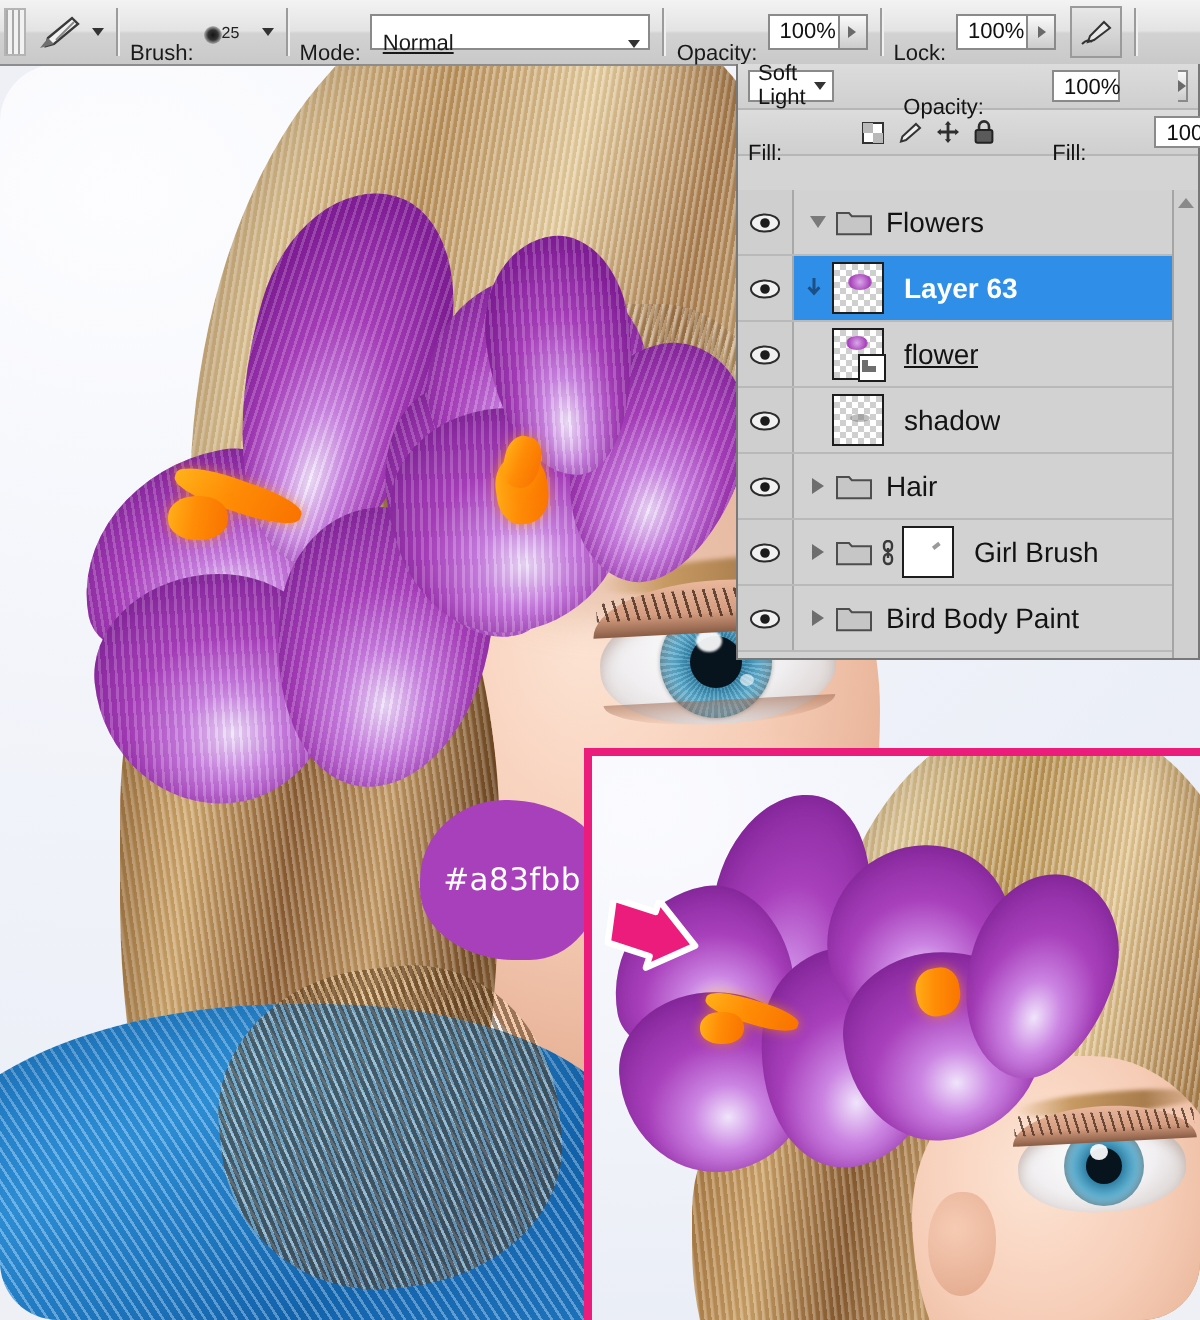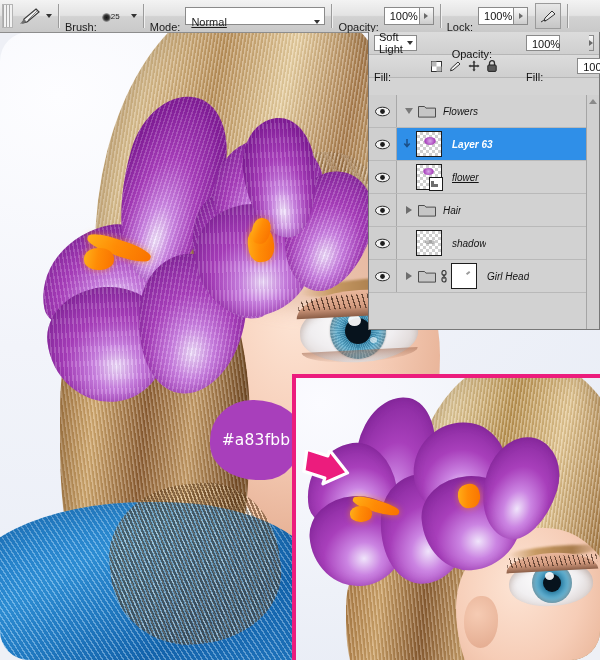--- a/index.html
+++ b/index.html
@@ -237,21 +237,21 @@
   .lrow.sel{background:#2f8fe8;color:#fff;}
   .eyecell{width:27px;height:100%;display:flex;align-items:center;justify-content:center;
     background:#cfcfcf;border-right:1px solid #a8a8a8;flex:0 0 27px;}
   .lrow.sel .eyecell{background:#cfcfcf;}
   .lbody{flex:1;display:flex;align-items:center;padding-left:5px;height:100%;min-width:0;}
   .discl{width:13px;display:flex;align-items:center;justify-content:center;flex:0 0 13px;}
   .tri-right{width:0;height:0;border-top:4px solid transparent;border-bottom:4px solid transparent;
     border-left:6px solid #6e6e6e;}
   .tri-down{width:0;height:0;border-left:4.5px solid transparent;border-right:4.5px solid transparent;
     border-top:6px solid #7a7a7a;}
-  .lname{font-size:10px;white-space:nowrap;overflow:hidden;text-overflow:ellipsis;font-style:italic;}
+  .lname{font-size:14px;white-space:nowrap;overflow:hidden;text-overflow:ellipsis;}
   .lrow.sel .lname{font-weight:bold;color:#fff;}
   .lname.ul{text-decoration:underline;text-decoration-style:solid;}
   .thumb{width:26px;height:26px;border:1.5px solid #1d1d1d;background:#fff;position:relative;
     flex:0 0 26px;box-sizing:border-box;}
   .checker{position:absolute;inset:0;
     background-image:
       linear-gradient(45deg,#cfcfcf 25%,transparent 25%,transparent 75%,#cfcfcf 75%),
       linear-gradient(45deg,#cfcfcf 25%,#fff 25%,#fff 75%,#cfcfcf 75%);
     background-size:6px 6px;background-position:0 0,3px 3px;}
   .scrollbar{position:absolute;right:0;top:63px;width:12px;bottom:0;background:#d0d0d0;
@@ -500,38 +500,20 @@
       </div>
 
       <div class="lrow">
         <div class="eyecell">
           <svg width="15" height="11" viewBox="0 0 15 11">
             <ellipse cx="7.5" cy="5.5" rx="7" ry="4.3" fill="#f1f1f1" stroke="#2b2b2b" stroke-width="1"></ellipse>
             <circle cx="7.5" cy="5.5" r="2.4" fill="#1c1c1c"></circle>
           </svg>
         </div>
         <div class="lbody">
-          <div class="discl">
-            <span class="tri-right"></span>
-          </div>
-          <svg width="18" height="14" viewBox="0 0 18 14" style="margin:0 7px 0 3px;">
-            <path d="M0.5 2.5 h6 l1.4 1.6 H17.5 v9 H0.5 Z" fill="#c6c6c6" stroke="#4d4d4d" stroke-width="1"></path>
-          </svg>
-          <span class="lname">Hair</span>
-        </div>
-      </div>
-
-      <div class="lrow">
-        <div class="eyecell">
-          <svg width="15" height="11" viewBox="0 0 15 11">
-            <ellipse cx="7.5" cy="5.5" rx="7" ry="4.3" fill="#f1f1f1" stroke="#2b2b2b" stroke-width="1"></ellipse>
-            <circle cx="7.5" cy="5.5" r="2.4" fill="#1c1c1c"></circle>
-          </svg>
-        </div>
-        <div class="lbody">
           <div class="discl" style="width:11px;flex:0 0 11px;"></div>
           <div class="thumb" style="margin-left:3px;">
             <div class="checker"></div>
             <div style="position:absolute;left:8px;top:9px;width:10px;height:4px;border-radius:50%;
                         background:rgba(110,110,110,.45);"></div>
           </div>
           <span class="lname" style="margin-left:10px;">shadow</span>
         </div>
       </div>
 
@@ -539,35 +521,70 @@
         <div class="eyecell">
           <svg width="15" height="11" viewBox="0 0 15 11">
             <ellipse cx="7.5" cy="5.5" rx="7" ry="4.3" fill="#f1f1f1" stroke="#2b2b2b" stroke-width="1"></ellipse>
             <circle cx="7.5" cy="5.5" r="2.4" fill="#1c1c1c"></circle>
           </svg>
         </div>
         <div class="lbody">
           <div class="discl">
             <span class="tri-right"></span>
           </div>
+          <svg width="18" height="14" viewBox="0 0 18 14" style="margin:0 7px 0 3px;">
+            <path d="M0.5 2.5 h6 l1.4 1.6 H17.5 v9 H0.5 Z" fill="#c6c6c6" stroke="#4d4d4d" stroke-width="1"></path>
+          </svg>
+          <span class="lname">Hair</span>
+        </div>
+      </div>
+
+      <div class="lrow">
+        <div class="eyecell">
+          <svg width="15" height="11" viewBox="0 0 15 11">
+            <ellipse cx="7.5" cy="5.5" rx="7" ry="4.3" fill="#f1f1f1" stroke="#2b2b2b" stroke-width="1"></ellipse>
+            <circle cx="7.5" cy="5.5" r="2.4" fill="#1c1c1c"></circle>
+          </svg>
+        </div>
+        <div class="lbody">
+          <div class="discl">
+            <span class="tri-right"></span>
+          </div>
           <svg width="18" height="14" viewBox="0 0 18 14" style="margin:0 4px 0 3px;">
             <path d="M0.5 2.5 h6 l1.4 1.6 H17.5 v9 H0.5 Z" fill="#c6c6c6" stroke="#4d4d4d" stroke-width="1"></path>
           </svg>
           <svg width="8" height="13" viewBox="0 0 8 13" style="margin-right:3px;">
             <rect x="2" y="0.5" width="4" height="5" rx="2" fill="none" stroke="#3a3a3a" stroke-width="1.2"></rect>
             <rect x="2" y="7" width="4" height="5" rx="2" fill="none" stroke="#3a3a3a" stroke-width="1.2"></rect>
             <line x1="4" y1="4" x2="4" y2="9" stroke="#3a3a3a" stroke-width="1.2"></line>
           </svg>
           <div class="thumb" style="background:#fff;">
             <div style="position:absolute;left:14px;top:8px;width:4px;height:1.5px;background:#9a9a9a;transform:rotate(-38deg);"></div>
           </div>
-          <span class="lname" style="margin-left:10px;">Girl Head</span>
-        </div>
-      </div>
-
+          <span class="lname" style="margin-left:10px;">Girl Brush</span>
+        </div>
+      </div>
+
+      <div class="lrow">
+        <div class="eyecell">
+          <svg width="15" height="11" viewBox="0 0 15 11">
+            <ellipse cx="7.5" cy="5.5" rx="7" ry="4.3" fill="#f1f1f1" stroke="#2b2b2b" stroke-width="1"></ellipse>
+            <circle cx="7.5" cy="5.5" r="2.4" fill="#1c1c1c"></circle>
+          </svg>
+        </div>
+        <div class="lbody">
+          <div class="discl">
+            <span class="tri-right"></span>
+          </div>
+          <svg width="18" height="14" viewBox="0 0 18 14" style="margin:0 7px 0 3px;">
+            <path d="M0.5 2.5 h6 l1.4 1.6 H17.5 v9 H0.5 Z" fill="#c6c6c6" stroke="#4d4d4d" stroke-width="1"></path>
+          </svg>
+          <span class="lname">Bird Body Paint</span>
+        </div>
+      </div>
     </div>
 
     <div class="scrollbar">
       <div class="sb-up">
         <span class="tri-up"></span>
       </div>
     </div>
   </div>
 </div>
 

